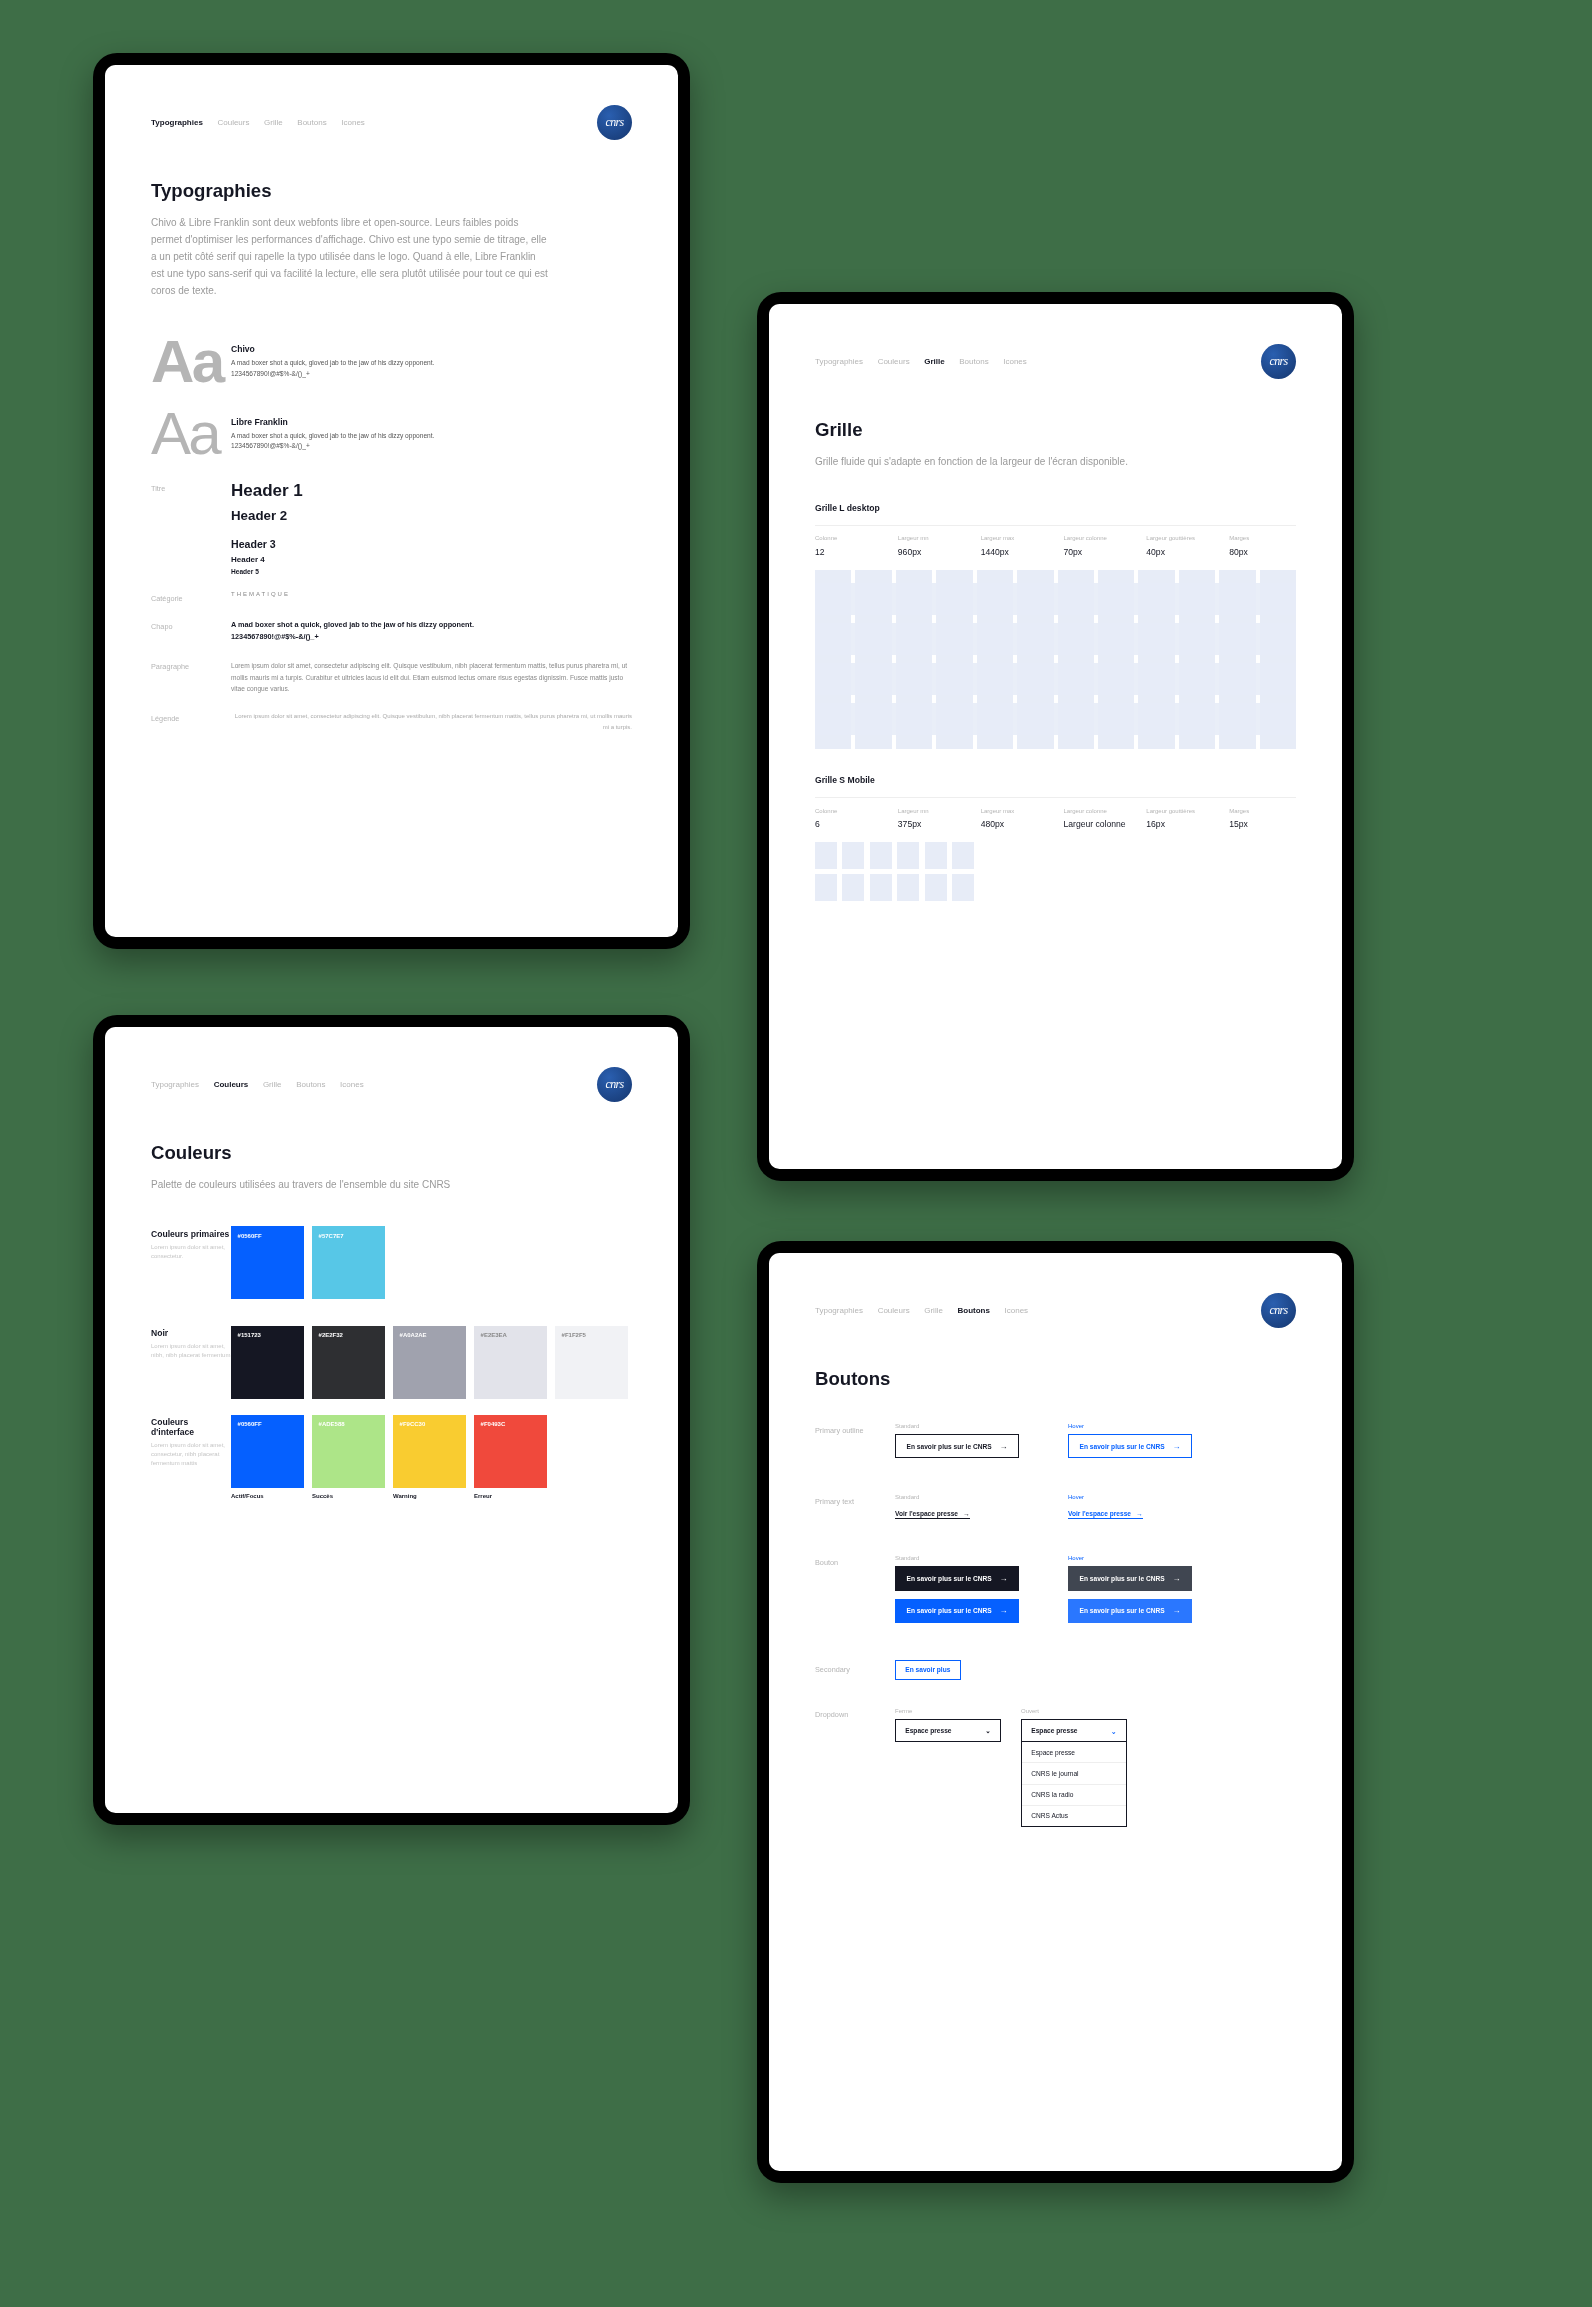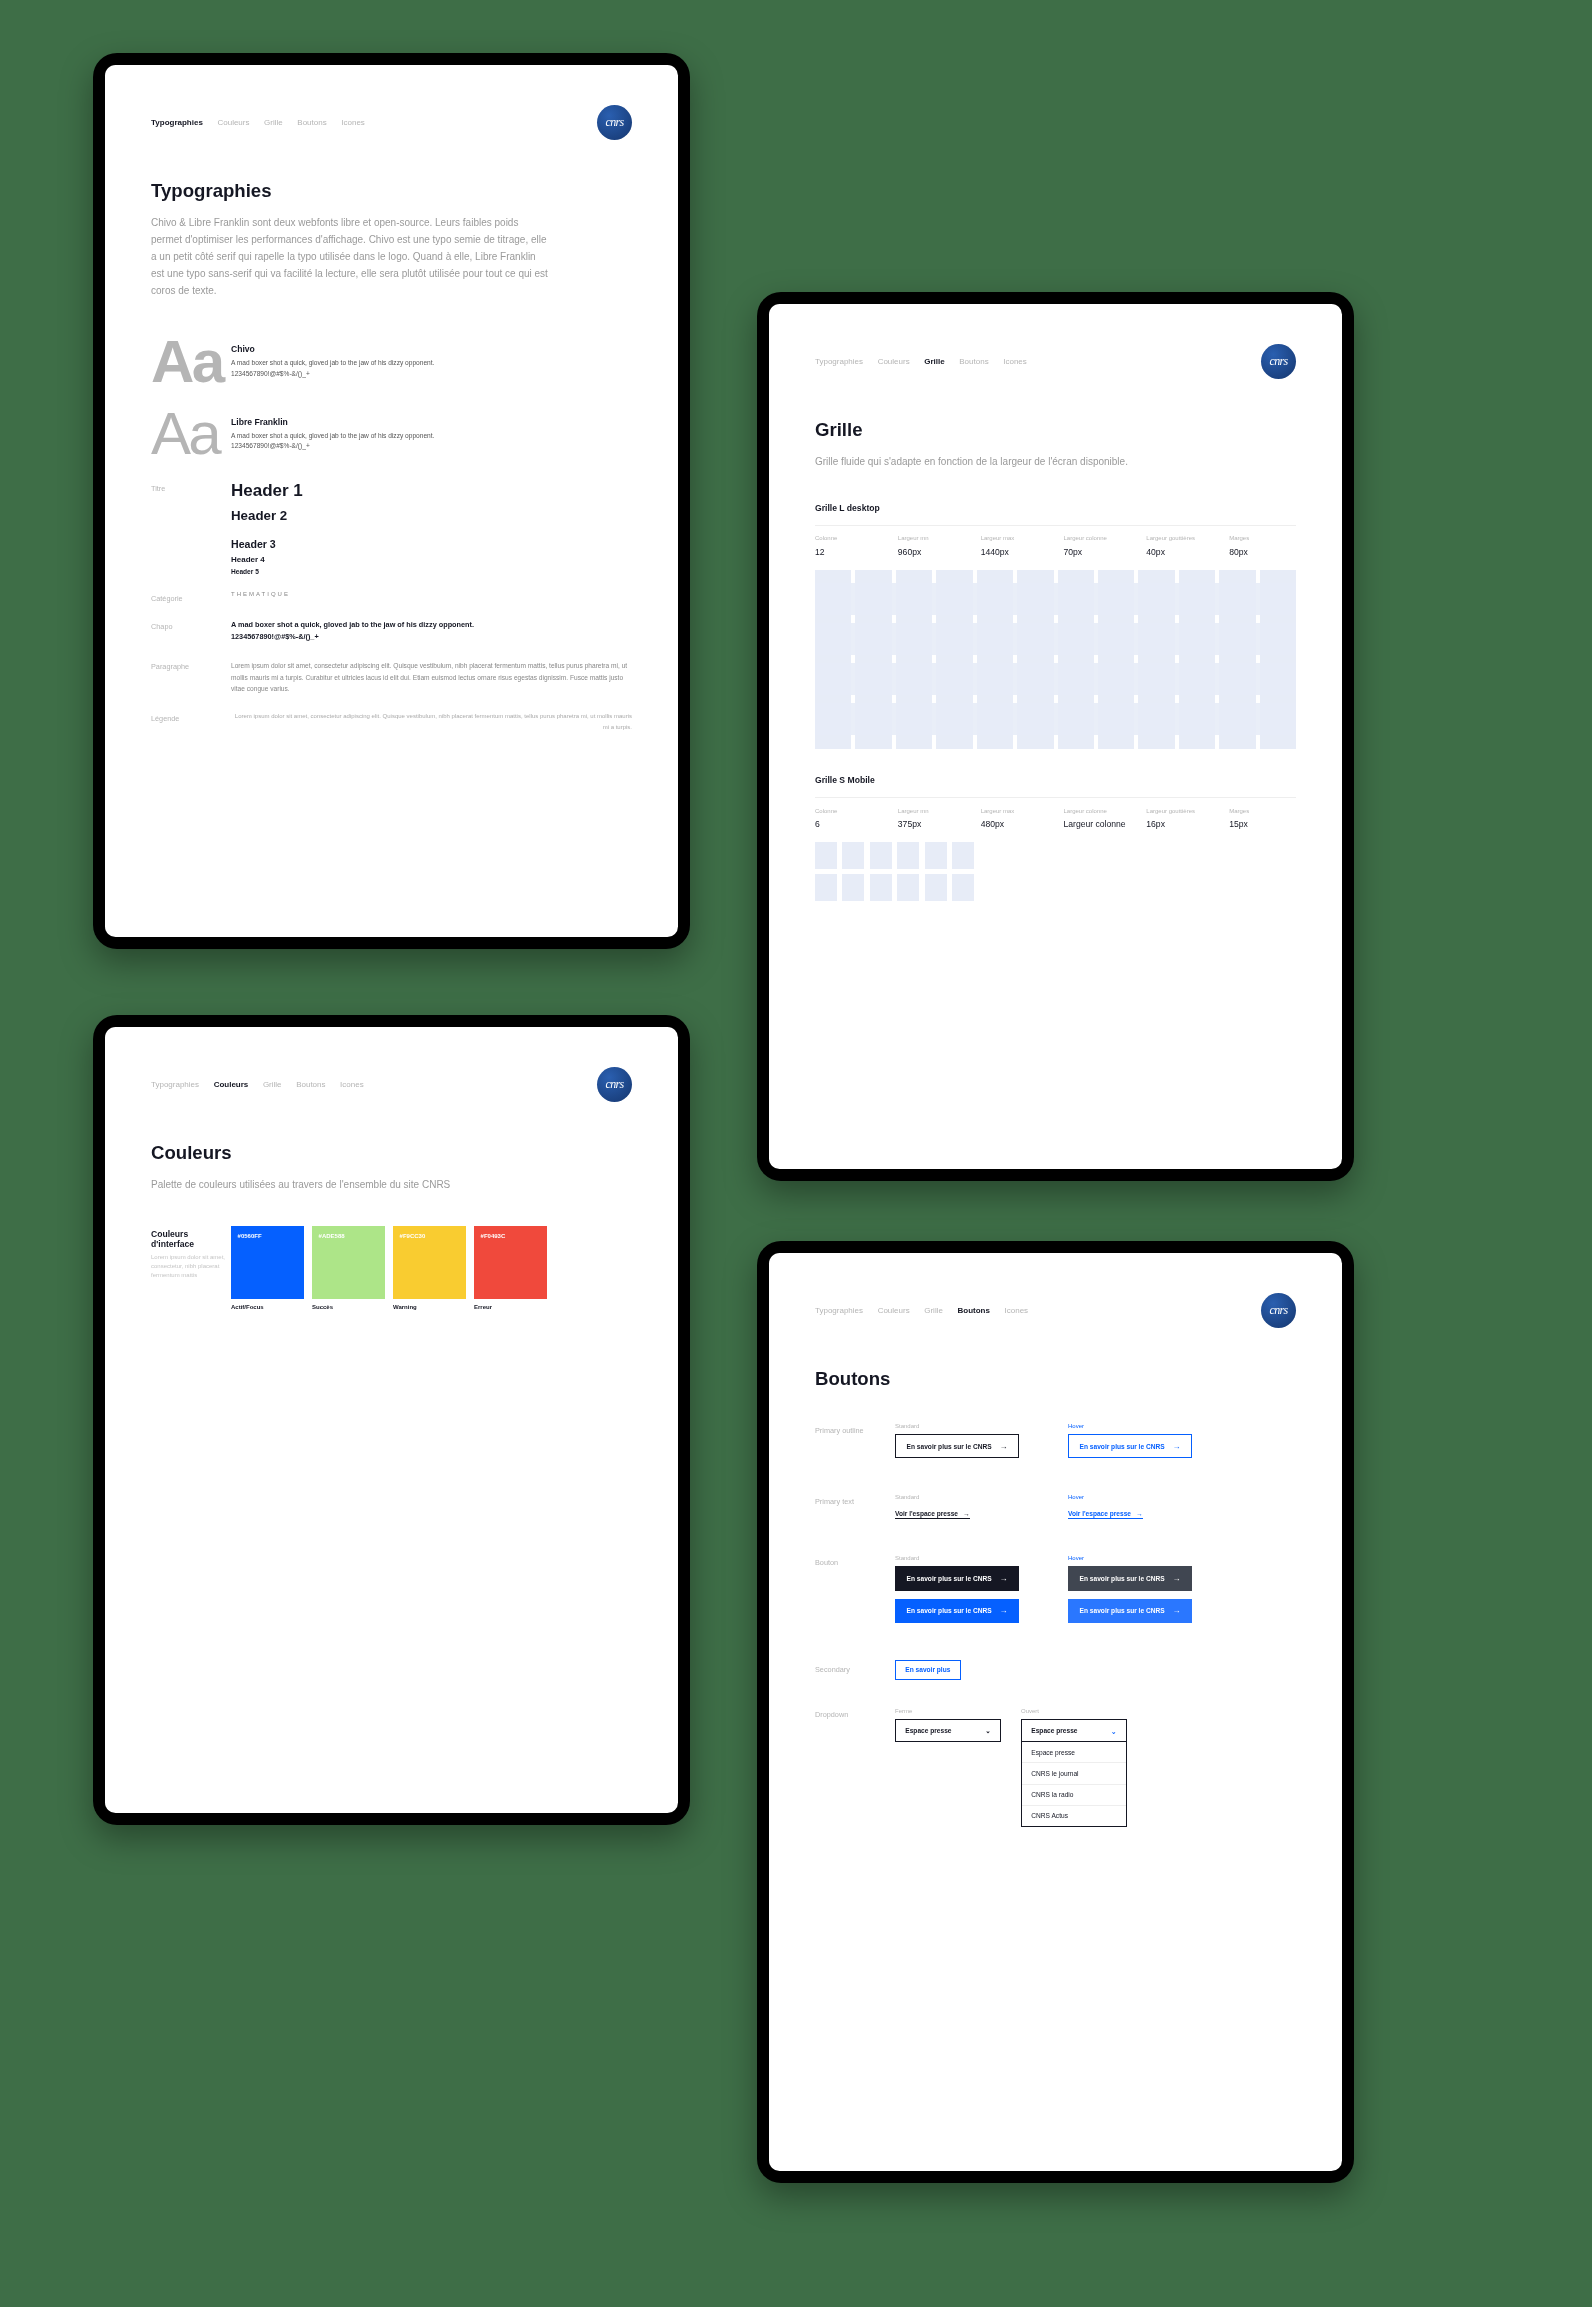--- a/index.html
+++ b/index.html
@@ -202,21 +202,48 @@
           <span class="active">Couleurs</span>
           <span>Grille</span>
           <span>Boutons</span>
           <span>Icones</span>
         </div>
         <div class="logo">cnrs</div>
       </div>
       <h1 class="page">Couleurs</h1>
       <p class="intro">Palette de couleurs utilisées au travers de l'ensemble du site CNRS</p>
 
-
+      <div class="row" style="margin-top:20px">
+        <div class="side-lbl">
+          <strong>Couleurs primaires</strong>
+          <div class="sub">Lorem ipsum dolor sit amet, consectetur.</div>
+        </div>
+        <div class="content">
+          <div class="swatch-row">
+            <div class="swatch" style="background:#0560FF">#0560FF</div>
+            <div class="swatch" style="background:#57C7E7">#57C7E7</div>
+          </div>
+        </div>
+      </div>
+
+      <div class="row" style="margin-top:26.5px">
+        <div class="side-lbl">
+          <strong>Noir</strong>
+          <div class="sub">Lorem ipsum dolor sit amet, nibh, nibh placerat fermentum</div>
+        </div>
+        <div class="content">
+          <div class="swatch-row">
+            <div class="swatch" style="background:#151723">#151723</div>
+            <div class="swatch" style="background:#2E2F32">#2E2F32</div>
+            <div class="swatch" style="background:#A0A2AE">#A0A2AE</div>
+            <div class="swatch light" style="background:#E2E3EA">#E2E3EA</div>
+            <div class="swatch light" style="background:#F1F2F5">#F1F2F5</div>
+          </div>
+        </div>
+      </div>
 
       <div class="row" style="margin-top:11px">
         <div class="side-lbl">
           <strong>Couleurs d'interface</strong>
           <div class="sub">Lorem ipsum dolor sit amet, consectetur, nibh placerat fermentum mattis</div>
         </div>
         <div class="content">
           <div class="swatch-row">
             <div>
               <div class="swatch" style="background:#0560FF">#0560FF</div>

